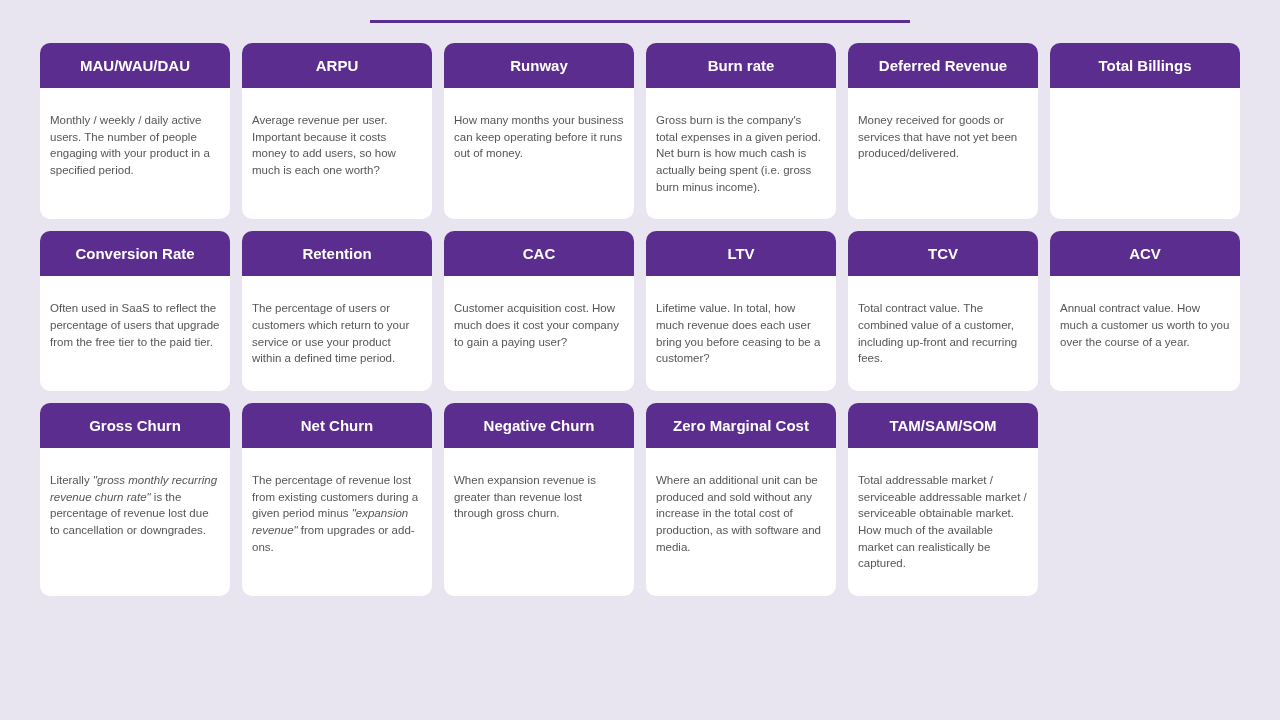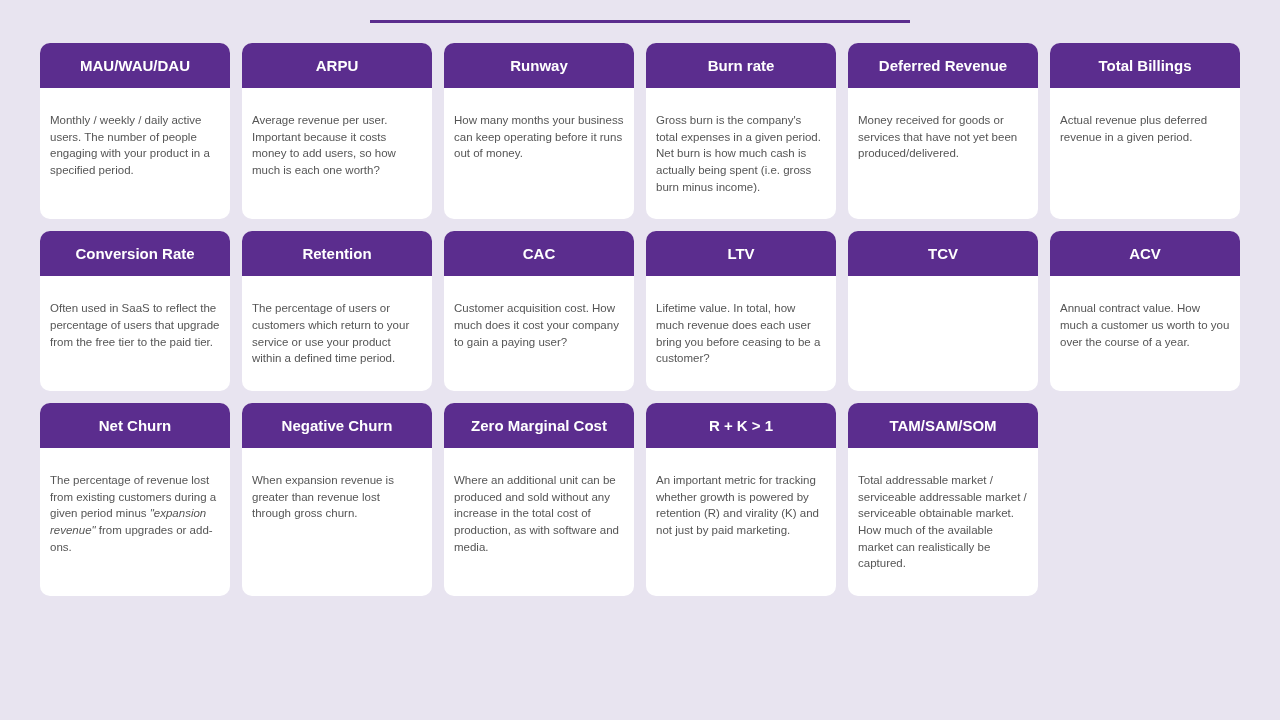--- a/index.html
+++ b/index.html
@@ -84,21 +84,20 @@
       <div class="card">
         <div class="card-header">Burn rate</div>
         <div class="card-body">Gross burn is the company's total expenses in a given period. Net burn is how much cash is actually being spent (i.e. gross burn minus income).</div>
       </div>
       <div class="card">
         <div class="card-header">Deferred Revenue</div>
         <div class="card-body">Money received for goods or services that have not yet been produced/delivered.</div>
       </div>
       <div class="card">
         <div class="card-header">Total Billings</div>
-        <div class="card-body">Actual revenue plus deferred revenue in a given period.</div>
       </div>
     </div>
     <div class="grid">
       <div class="card">
         <div class="card-header">Conversion Rate</div>
         <div class="card-body">Often used in SaaS to reflect the percentage of users that upgrade from the free tier to the paid tier.</div>
       </div>
       <div class="card">
         <div class="card-header">Retention</div>
         <div class="card-body">The percentage of users or customers which return to your service or use your product within a defined time period.</div>
@@ -106,41 +105,42 @@
       <div class="card">
         <div class="card-header">CAC</div>
         <div class="card-body">Customer acquisition cost. How much does it cost your company to gain a paying user?</div>
       </div>
       <div class="card">
         <div class="card-header">LTV</div>
         <div class="card-body">Lifetime value. In total, how much revenue does each user bring you before ceasing to be a customer?</div>
       </div>
       <div class="card">
         <div class="card-header">TCV</div>
+        <div class="card-body">Total contract value. The combined value of a customer, including up-front and recurring fees.</div>
       </div>
       <div class="card">
         <div class="card-header">ACV</div>
         <div class="card-body">Annual contract value. How much a customer us worth to you over the course of a year.</div>
       </div>
     </div>
     <div class="grid">
+      <div class="card">
+        <div class="card-header">Gross Churn</div>
+        <div class="card-body">Literally <em>"gross monthly recurring revenue churn rate"</em> is the percentage of revenue lost due to cancellation or downgrades.</div>
+      </div>
       <div class="card">
         <div class="card-header">Net Churn</div>
         <div class="card-body">The percentage of revenue lost from existing customers during a given period minus <em>"expansion revenue"</em> from upgrades or add-ons.</div>
       </div>
       <div class="card">
         <div class="card-header">Negative Churn</div>
         <div class="card-body">When expansion revenue is greater than revenue lost through gross churn.</div>
       </div>
       <div class="card">
         <div class="card-header">Zero Marginal Cost</div>
         <div class="card-body">Where an additional unit can be produced and sold without any increase in the total cost of production, as with software and media.</div>
       </div>
       <div class="card">
-        <div class="card-header">R + K &gt; 1</div>
-        <div class="card-body">An important metric for tracking whether growth is powered by retention (R) and virality (K) and not just by paid marketing.</div>
-      </div>
-      <div class="card">
         <div class="card-header">TAM/SAM/SOM</div>
         <div class="card-body">Total addressable market / serviceable addressable market / serviceable obtainable market. How much of the available market can realistically be captured.</div>
       </div>
     </div>
   </div>
 
 </body></html>

